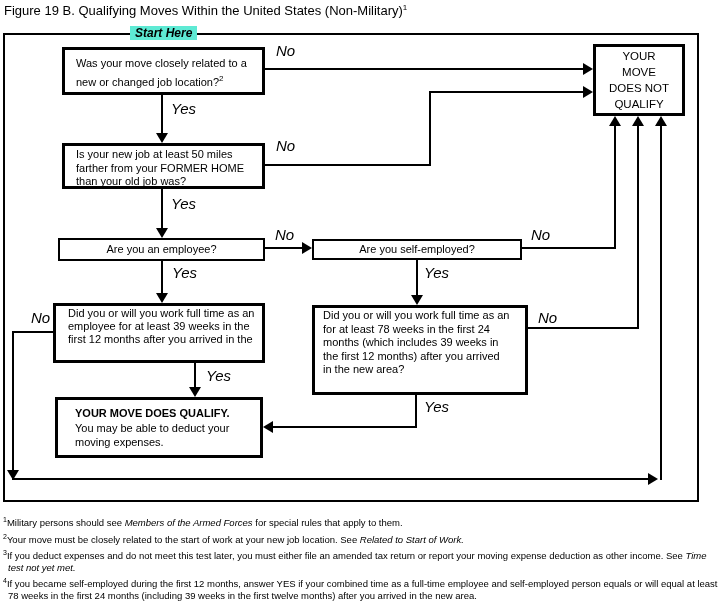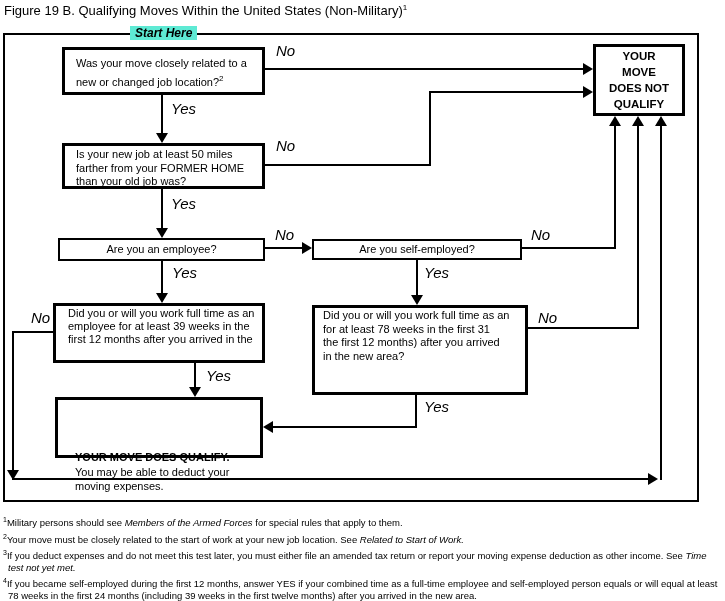--- a/index.html
+++ b/index.html
@@ -11,28 +11,28 @@
   
   #frame{position:absolute;left:3px;top:33px;width:692px;height:465px;border:2px solid #000;}
   #start-here{position:absolute;left:130px;top:26px;font-size:12px;font-style:italic;font-weight:bold;background:#5eead4;padding:0 5px;}
   
   .box{position:absolute;background:#fff;font-size:11px;}
   .thick{border:3px solid #000;}
   .thin{border:2px solid #000;}
   .center{text-align:center;}
   sup{font-size:8px;}
   #q1{left:62px;top:47px;width:186px;height:36px;padding:6px 0 0 11px;line-height:15px;}
-  #dnq{left:593px;top:44px;width:86px;height:65px;padding-top:1px;line-height:16px;font-weight:bold;font-size:11.5px;}
+  #dnq{left:593px;top:44px;width:86px;height:65px;padding-top:1px;line-height:16px;font-weight:normal;font-size:11.5px;}
   #q2{left:62px;top:143px;width:186px;height:38px;padding:2px 0 0 11px;line-height:13.5px;}
   #q3{left:58px;top:238px;width:203px;height:19px;line-height:19px;}
   #q4{left:312px;top:239px;width:206px;height:17px;line-height:17px;}
   #q5{left:53px;top:303px;width:194px;height:53px;padding:1px 0 0 12px;line-height:13px;}
   #q6{left:312px;top:305px;width:202px;height:83px;padding:1px 0 0 8px;line-height:13.5px;}
   #qualify{left:55px;top:397px;width:185px;height:49px;padding:6px 0 0 17px;line-height:14.5px;}
-  #qualify .qt{font-weight:bold;margin-top:44px;}
+  #qualify .qt{font-weight:bold;}
   
   .h{position:absolute;height:2px;background:#000;}
   .v{position:absolute;width:2px;background:#000;}
   .tri{position:absolute;width:0;height:0;}
   .ar{border-left:10px solid #000;border-top:6px solid transparent;border-bottom:6px solid transparent;}
   .al{border-right:10px solid #000;border-top:6px solid transparent;border-bottom:6px solid transparent;}
   .au{border-bottom:10px solid #000;border-left:6px solid transparent;border-right:6px solid transparent;}
   .ad{border-top:10px solid #000;border-left:6px solid transparent;border-right:6px solid transparent;}
   
   .lbl{position:absolute;font-size:15px;font-style:italic;background:#fff;padding:0 2px;}
@@ -79,21 +79,22 @@
 </div>
 
 <div class="box thick" id="q5">
   <div>Did you or will you work full time as an</div>
   <div>employee for at least 39 weeks in the</div>
   <div>first 12 months after you arrived in the</div>
 </div>
 
 <div class="box thick" id="q6">
   <div>Did you or will you work full time as an</div>
-  <div>for at least 78 weeks in the first 31</div>
+  <div>for at least 78 weeks in the first 24</div>
+  <div>months (which includes 39 weeks in</div>
   <div>the first 12 months) after you arrived</div>
   <div>in the new area?</div>
 </div>
 
 <div class="box thick" id="qualify">
   <div class="qt">YOUR MOVE DOES QUALIFY.</div>
   <div>You may be able to deduct your</div>
   <div>moving expenses.</div>
 </div>
 

